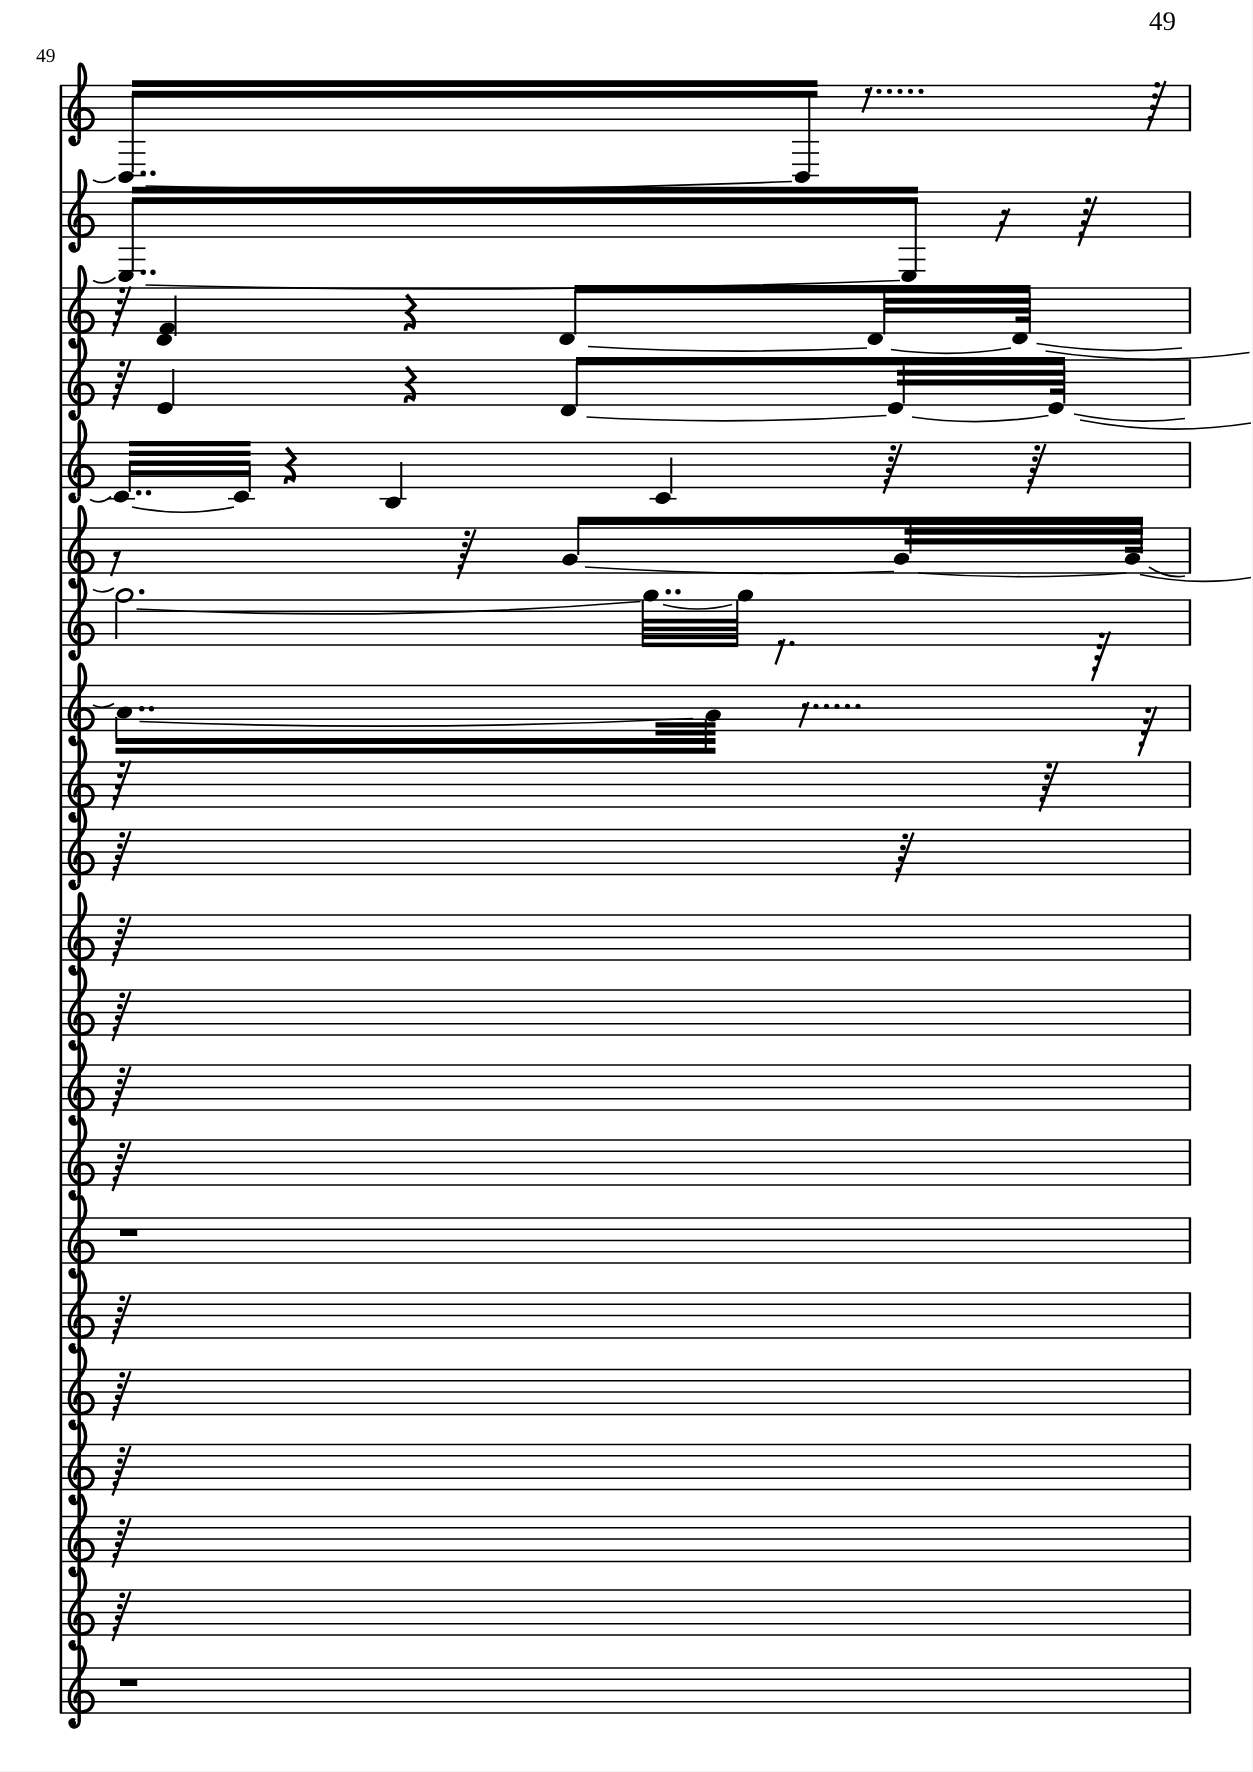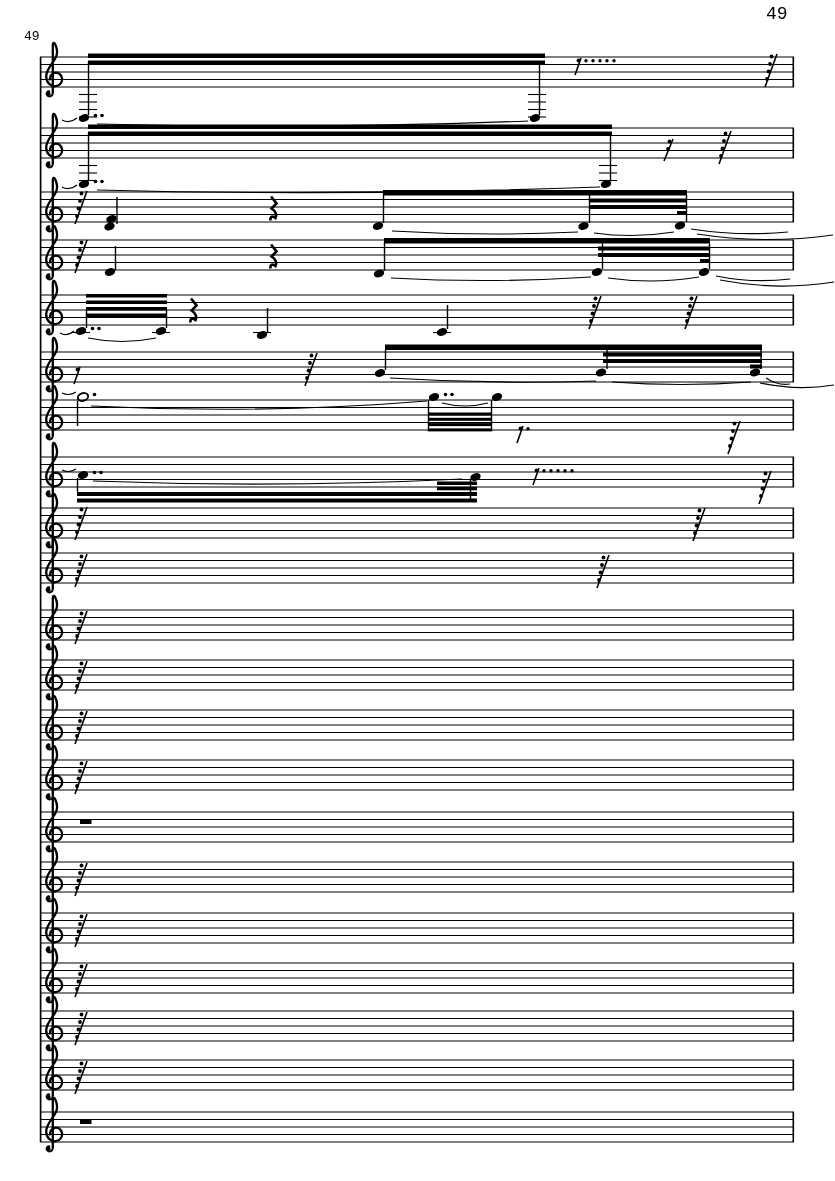--- a/index.html
+++ b/index.html
@@ -1,17 +1,17 @@
 <!DOCTYPE html>
 <html><head>
 <meta charset="utf-8">
 <style>
   html,body{margin:0;padding:0;background:#e8e8e8;}
   .page{position:relative;width:835px;height:1181px;background:#ffffff;margin:0 auto;
-        font-family:Liberation Mono, monospace;overflow:hidden;}
+        font-family:Liberation Serif, serif;overflow:hidden;}
   .score-svg{position:absolute;left:0;top:0;width:835px;height:1181px;}
   .pageno{position:absolute;top:4px;left:766px;font-size:18px;color:#000;}
   .measureno{position:absolute;top:29px;left:24px;font-size:13px;color:#000;}
 </style>
 </head>
 <body>
 
 <div class="page">
   <svg id="score-svg" class="score-svg" xmlns="http://www.w3.org/2000/svg" viewBox="0 0 835 1181">
       <line x1="40.6" y1="57" x2="40.6" y2="1142" stroke="#000000" stroke-width="1.7"></line>

